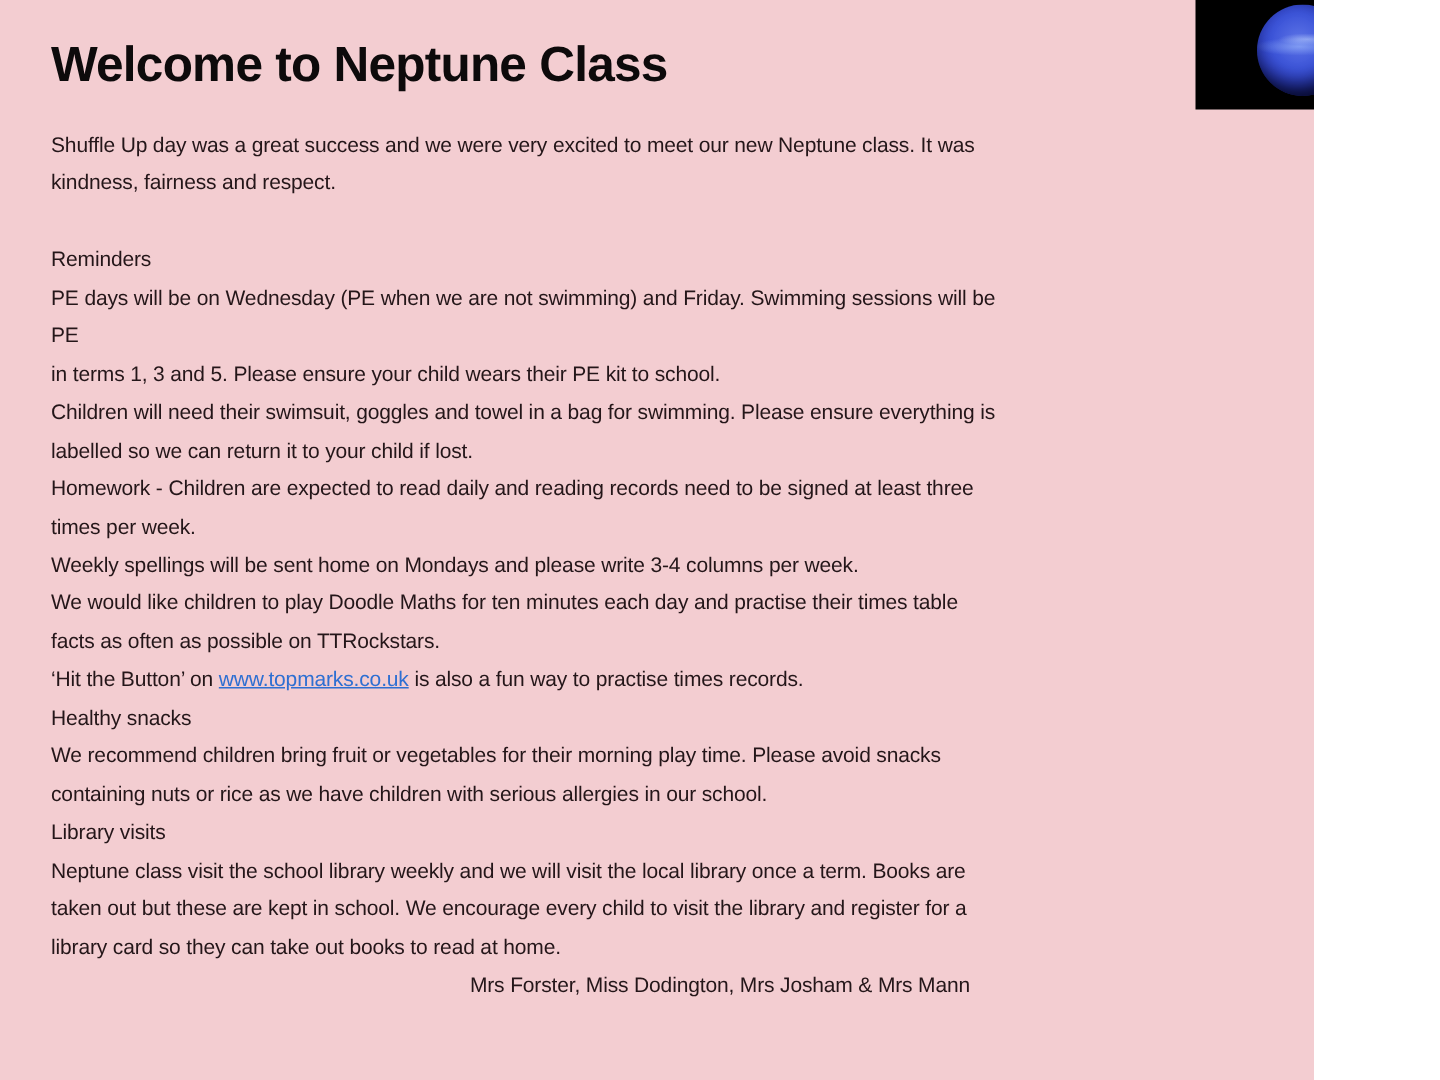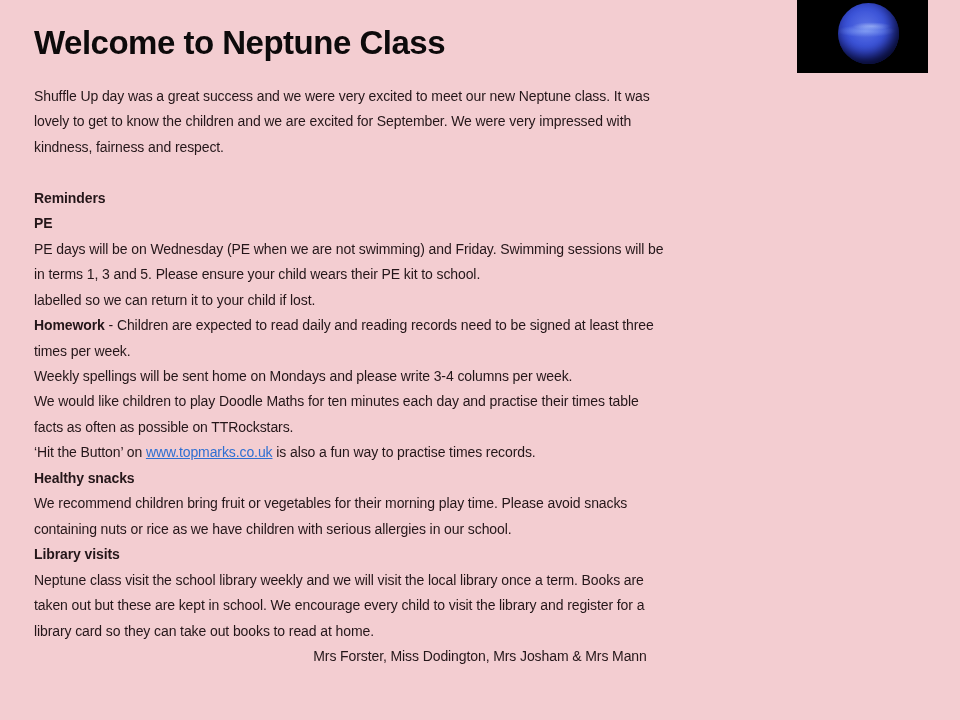--- a/index.html
+++ b/index.html
@@ -4,21 +4,21 @@
 <style>
   html, body {
     margin: 0;
     padding: 0;
     width: 960px;
     height: 720px;
     overflow: hidden;
   }
   .slide {
     position: relative;
-    width: 960px;
+    width: 876px;
     height: 720px;
     background: #f3cdd1;
     font-family: "Liberation Sans", sans-serif;
     color: #241619;
     overflow: hidden;
   }
   .page-title {
     position: absolute;
     left: 34px;
     top: 24px;
@@ -60,47 +60,47 @@
     line-height: 25.45px;
     letter-spacing: -0.1px;
   }
   .text-line {
     white-space: pre;
   }
   .text-line.center {
     text-align: center;
   }
   .seg-b {
-    font-weight: bold;
+    font-weight: normal;
   }
   a.seg-l {
     color: #2e6fd2;
     text-decoration: underline;
     cursor: pointer;
   }
 </style>
 </head>
 <body>
 
 <div class="slide">
   <h1 class="page-title">Welcome to Neptune Class</h1>
 
   <div class="neptune-photo">
     <div class="neptune-planet"></div>
   </div>
 
   <div class="content" id="content">
       <div class="text-line"><span class="seg-n">Shuffle Up day was a great success and we were very excited to meet our new Neptune class. It was</span></div>
-      <div class="text-line"><span class="seg-n">lovely to get to know the children and we are excited for September. We were very impressed with</span></div>
       <div class="text-line"><span class="seg-n">kindness, fairness and respect.</span></div>
       <div class="text-line">&nbsp;</div>
       <div class="text-line"><span class="seg-b">Reminders</span></div>
+      <div class="text-line"><span class="seg-n">PE days will be on Wednesday (PE when we are not swimming) and Friday. Swimming sessions will be</span></div>
       <div class="text-line"><span class="seg-b">PE</span></div>
-      <div class="text-line"><span class="seg-n">PE days will be on Wednesday (PE when we are not swimming) and Friday. Swimming sessions will be</span></div>
       <div class="text-line"><span class="seg-n">in terms 1, 3 and 5. Please ensure your child wears their PE kit to school.</span></div>
+      <div class="text-line"><span class="seg-n">Children will need their swimsuit, goggles and towel in a bag for swimming. Please ensure everything is</span></div>
       <div class="text-line"><span class="seg-n">labelled so we can return it to your child if lost.</span></div>
       <div class="text-line"><span class="seg-b">Homework</span><span class="seg-n"> - Children are expected to read daily and reading records need to be signed at least three</span></div>
       <div class="text-line"><span class="seg-n">times per week.</span></div>
       <div class="text-line"><span class="seg-n">Weekly spellings will be sent home on Mondays and please write 3-4 columns per week.</span></div>
       <div class="text-line"><span class="seg-n">We would like children to play Doodle Maths for ten minutes each day and practise their times table</span></div>
       <div class="text-line"><span class="seg-n">facts as often as possible on TTRockstars.</span></div>
       <div class="text-line"><span class="seg-n">‘Hit the Button’ on </span><a class="seg-l">www.topmarks.co.uk</a><span class="seg-n"> is also a fun way to practise times records.</span></div>
       <div class="text-line"><span class="seg-b">Healthy snacks</span></div>
       <div class="text-line"><span class="seg-n">We recommend children bring fruit or vegetables for their morning play time. Please avoid snacks</span></div>
       <div class="text-line"><span class="seg-n">containing nuts or rice as we have children with serious allergies in our school.</span></div>

